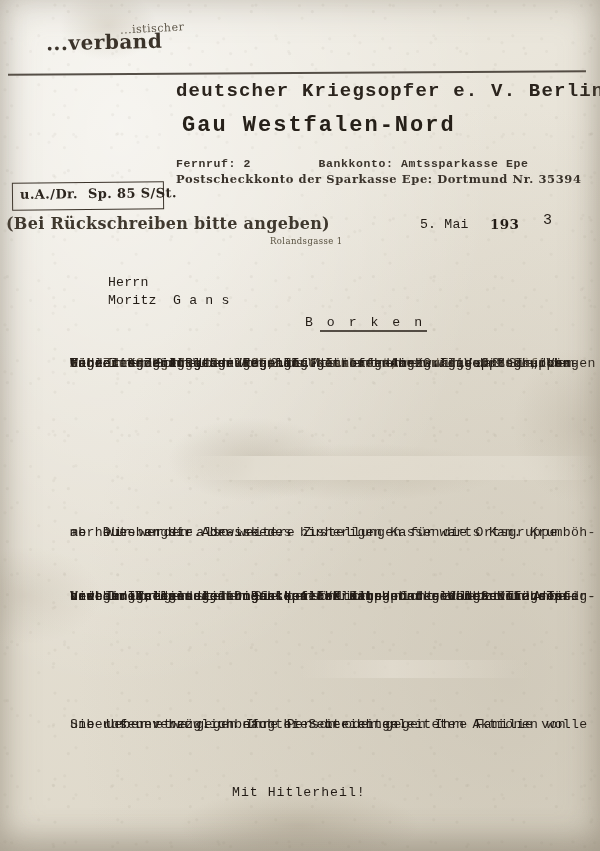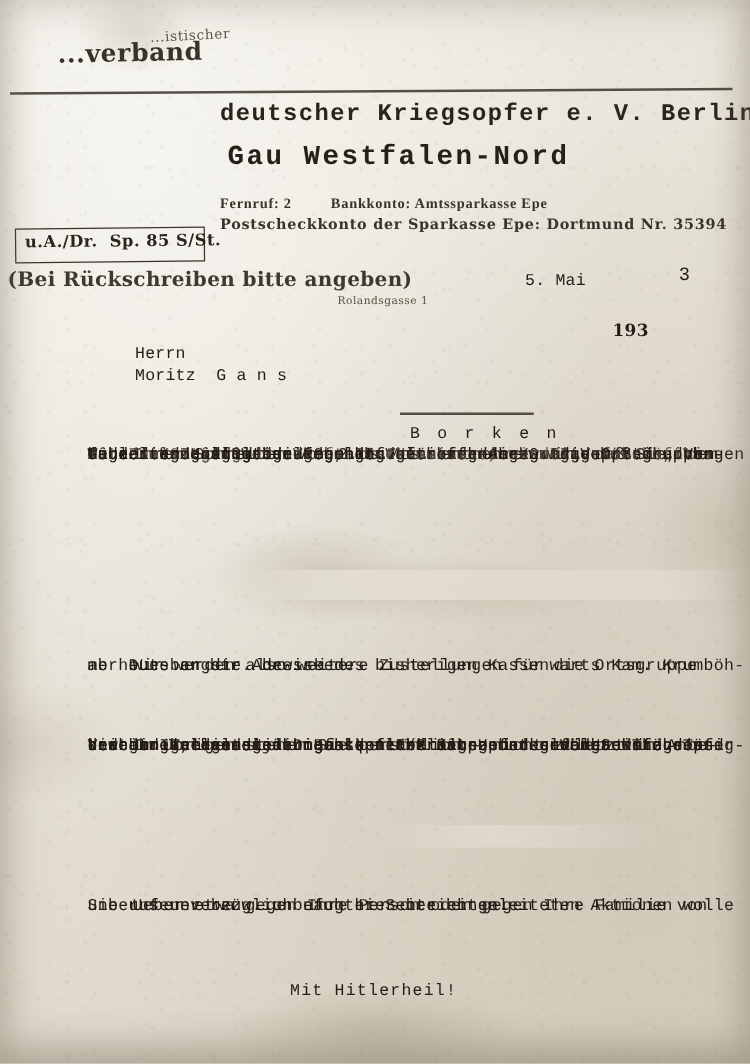--- a/index.html
+++ b/index.html
@@ -106,21 +106,21 @@
     position: absolute;
     top: 72px; left: 8px;
     width: 578px; height: 2px;
     background: #3a332a;
     transform: rotate(-0.35deg);
     opacity: 0.85;
   }
   #lh-contact1 {
     top: 157px; left: 176px;
     font-size: 11.5px;
-    font-family: Liberation Serif, serif;
+    font-family: Liberation Mono, monospace;
     font-weight: 700;
     color: #3a332b;
     letter-spacing: 0.6px;
   }
   #lh-contact2 {
     top: 172px; left: 176px;
     font-size: 11.5px;
     font-family: "DejaVu Serif", serif;
     font-weight: 700;
     color: #3a332b;
@@ -163,27 +163,27 @@
     letter-spacing: 0.5px;
   }
   #place-sub {
     top: 236px; left: 270px;
     font-size: 8.5px;
     font-family: "DejaVu Serif", serif;
     color: #57503f;
     letter-spacing: 0.4px;
   }
   #date-day { top: 214px; left: 420px; }
-  #date-year { top: 216px; left: 490px; margin-top: 41px; }
+  #date-year { top: 216px; left: 490px; }
   #date-year-typed { top: 210px; left: 543px; }
 
   
   #addr-1 { top: 272px; left: 108px; }
   #addr-2 { top: 290px; left: 108px; }
-  #addr-3 { top: 312px; left: 328px; letter-spacing: 3px; margin-top: 24px; }
+  #addr-3 { top: 312px; left: 305px; letter-spacing: 3px; }
   #addr-underline {
     position: absolute;
     top: 330px; left: 320px;
     width: 107px; height: 1.5px;
     background: #2f2820;
     opacity: .8;
   }
   #salutation { top: 330px; left: 212px; }
 
   

